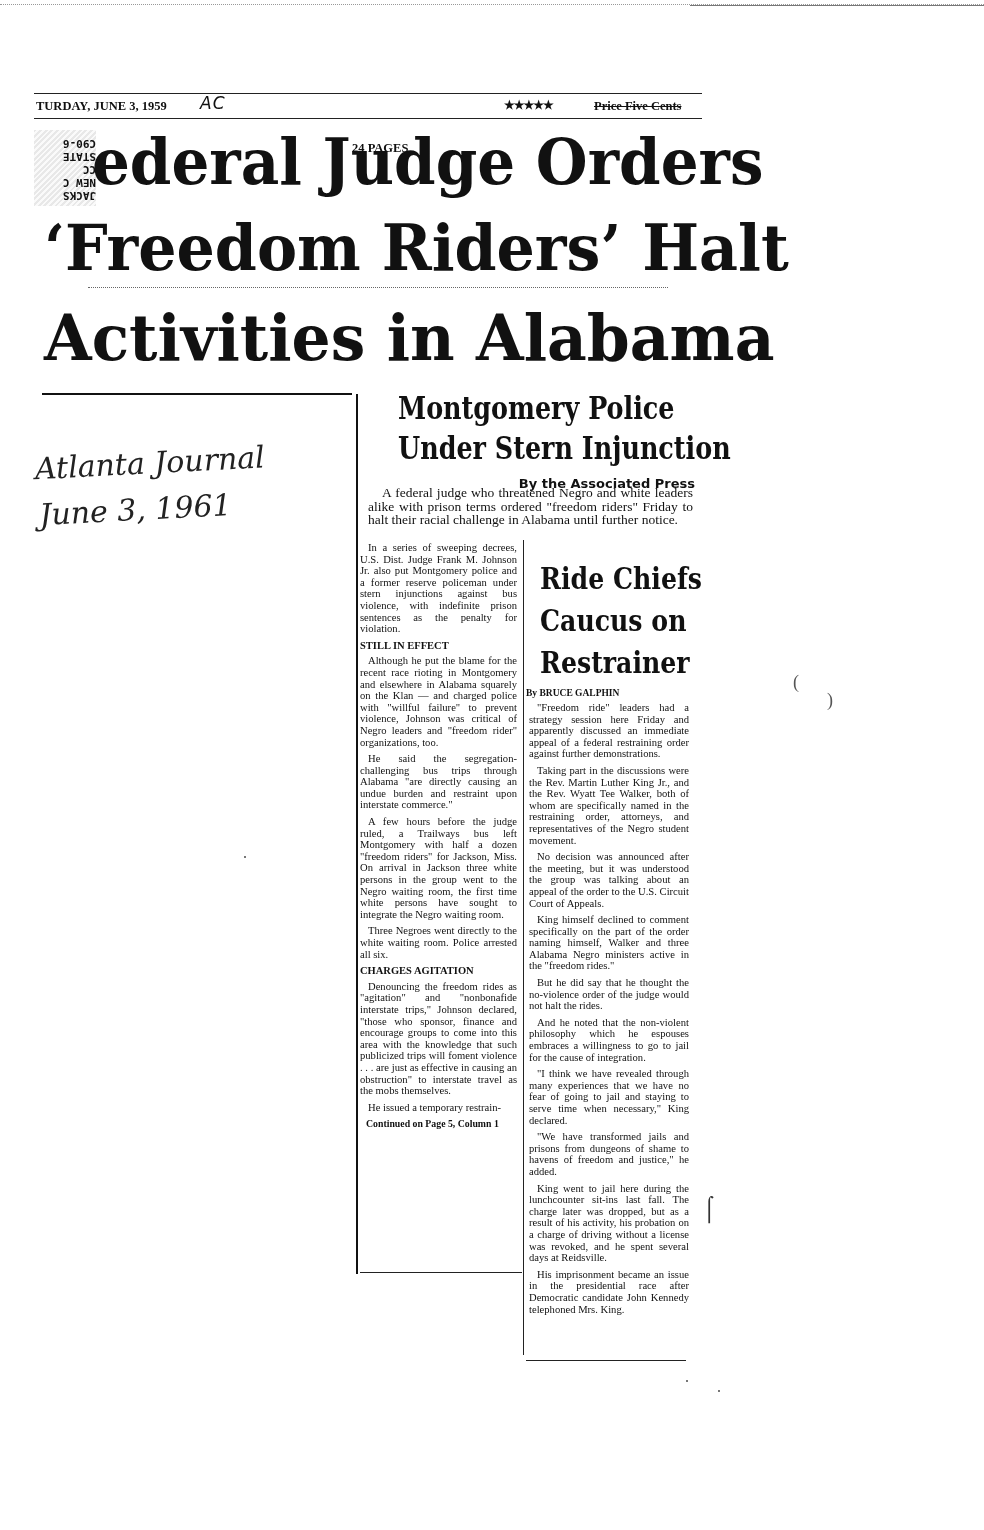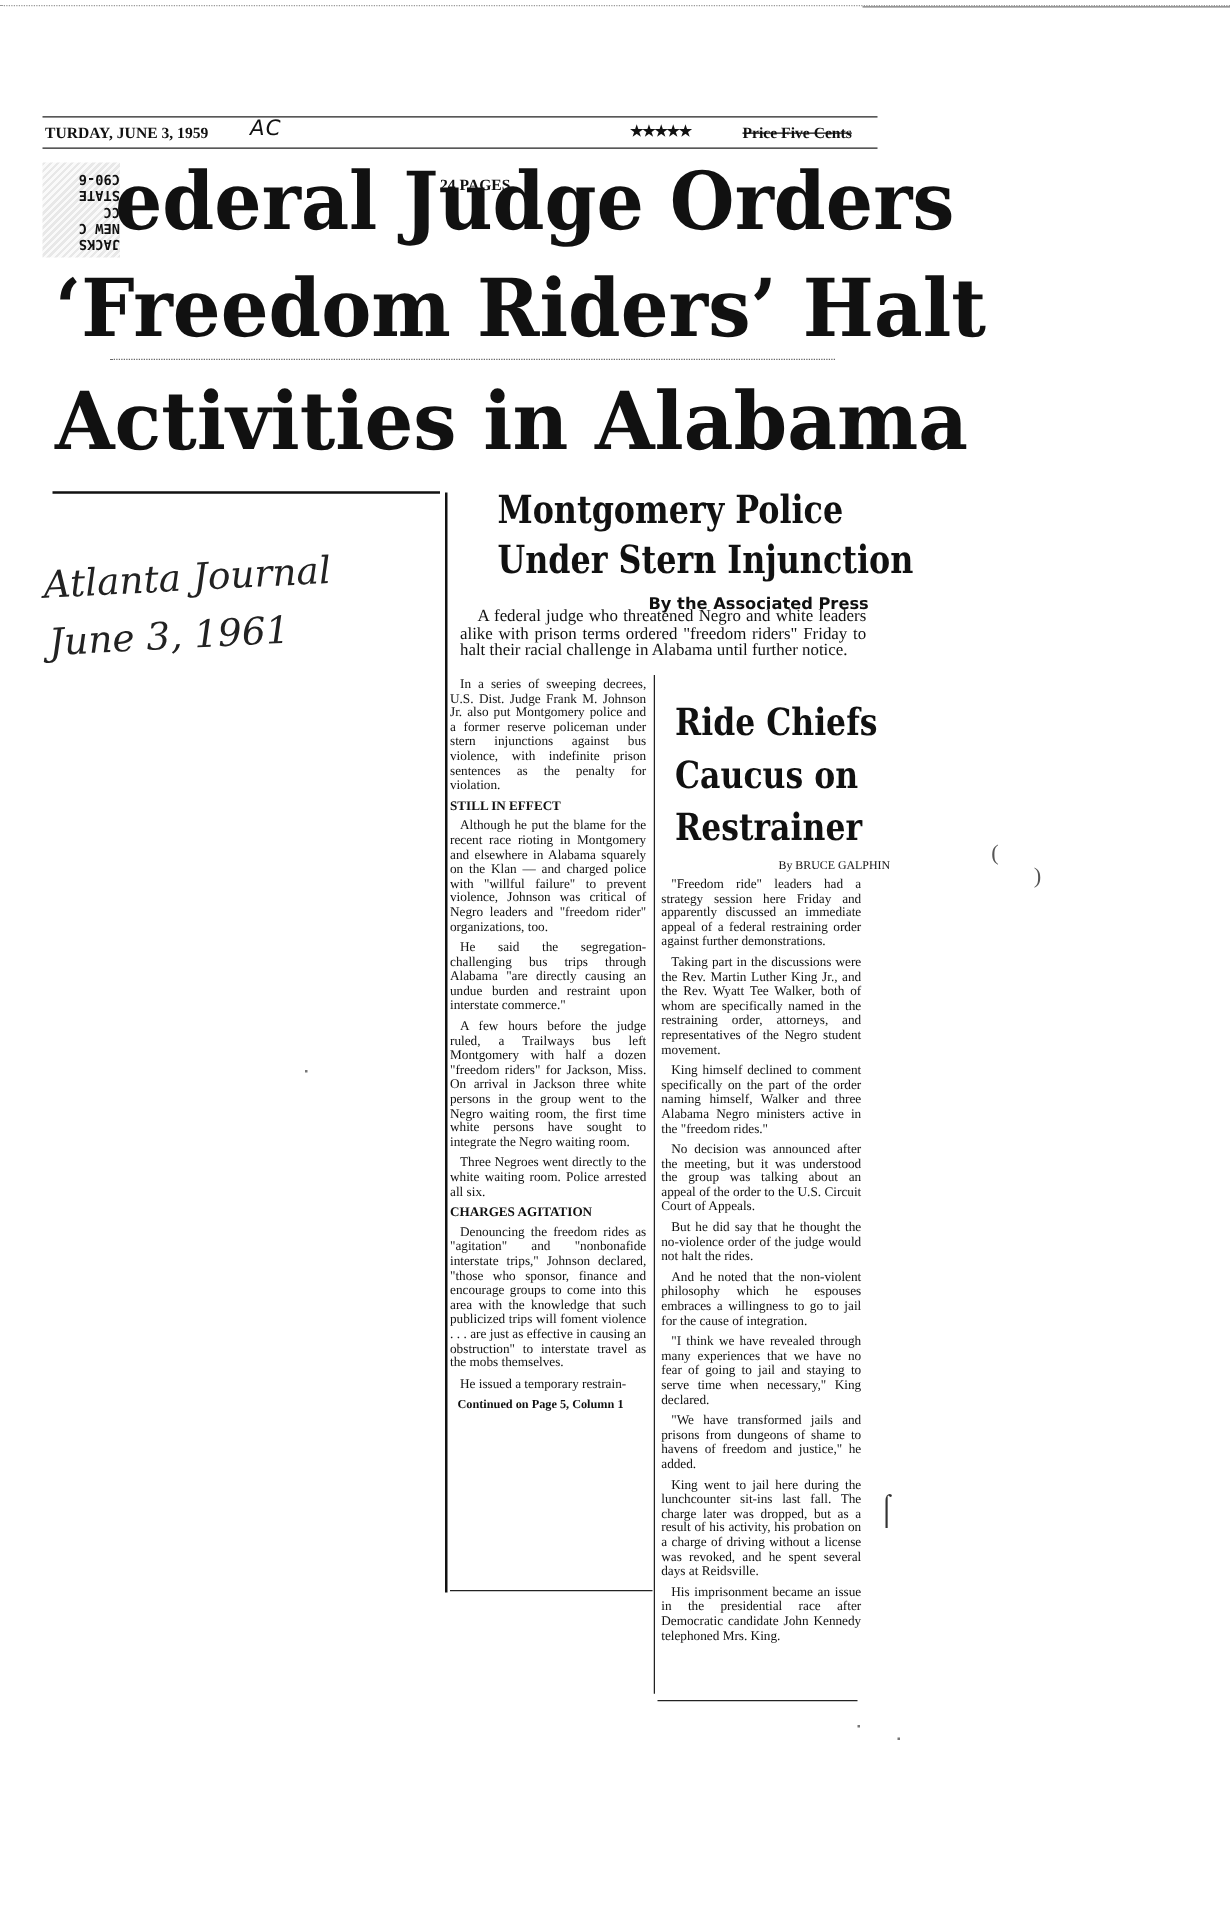--- a/index.html
+++ b/index.html
@@ -40,21 +40,21 @@
     .lede { left: 368px; top: 486px; width: 325px; font-size: 13.5px; line-height: 13.5px; text-align: justify; text-indent: 14px; }
 
     .col { font-size: 10.6px; line-height: 11.6px; text-align: justify; }
     .col p { margin: 0 0 5px 0; text-indent: 8px; }
     .col .sub { font-weight: bold; font-size: 10.5px; margin: 4px 0 4px 0; text-indent: 0; }
     .col .cont { font-weight: bold; font-size: 9.8px; text-indent: 6px; margin-top: 4px; }
     .col1 { left: 360px; top: 542px; width: 157px; }
     .col2 { left: 529px; top: 702px; width: 160px; }
 
     .sub-head { left: 540px; top: 558px; width: 190px; font-family: "DejaVu Serif", serif; font-weight: bold; font-size: 30px; line-height: 42px; transform: scaleX(0.84); transform-origin: left top; white-space: nowrap; }
-    .byline2 { left: 552px; top: 688px; width: 160px; text-align: right; font-weight: normal; font-size: 9.5px; }
+    .byline2 { left: 526px; top: 688px; width: 160px; text-align: left; font-weight: bold; font-size: 9.5px; }
 
     .col1-end-rule { left: 360px; top: 1272px; width: 162px; border-top: 1.5px solid #222; }
     .col2-end-rule { left: 526px; top: 1360px; width: 160px; border-top: 1.5px solid #222; }
     .brace { left: 702px; top: 1195px; font-size: 24px; color: #333; }
     .paren1 { left: 793px; top: 672px; font-size: 18px; color: #555; }
     .paren2 { left: 827px; top: 690px; font-size: 18px; color: #555; }
     .spk { width: 2px; height: 2px; background: #777; }
   </style>
 </head>
 <body>
@@ -118,22 +118,22 @@
 <div class="abs sub-head">
   <div>Ride Chiefs</div>
   <div>Caucus on</div>
   <div>Restrainer</div>
 </div>
 <div class="abs byline2">By BRUCE GALPHIN</div>
 
 <div class="abs col col2">
   <p>"Freedom ride" leaders had a strategy session here Friday and apparently discussed an immediate appeal of a federal restraining order against further demonstrations.</p>
   <p>Taking part in the discussions were the Rev. Martin Luther King Jr., and the Rev. Wyatt Tee Walker, both of whom are specifically named in the restraining order, attorneys, and representatives of the Negro student movement.</p>
+  <p>No decision was announced after the meeting, but it was understood the group was talking about an appeal of the order to the U.S. Circuit Court of Appeals.</p>
   <p>King himself declined to comment specifically on the part of the order naming himself, Walker and three Alabama Negro ministers active in the "freedom rides."</p>
-  <p>No decision was announced after the meeting, but it was understood the group was talking about an appeal of the order to the U.S. Circuit Court of Appeals.</p>
   <p>But he did say that he thought the no-violence order of the judge would not halt the rides.</p>
   <p>And he noted that the non-violent philosophy which he espouses embraces a willingness to go to jail for the cause of integration.</p>
   <p>"I think we have revealed through many experiences that we have no fear of going to jail and staying to serve time when necessary," King declared.</p>
   <p>"We have transformed jails and prisons from dungeons of shame to havens of freedom and justice," he added.</p>
   <p>King went to jail here during the lunchcounter sit-ins last fall. The charge later was dropped, but as a result of his activity, his probation on a charge of driving without a license was revoked, and he spent several days at Reidsville.</p>
   <p>His imprisonment became an issue in the presidential race after Democratic candidate John Kennedy telephoned Mrs. King.</p>
 </div>
 <div class="abs col2-end-rule"></div>
 
 <div class="abs brace">⌠</div>

